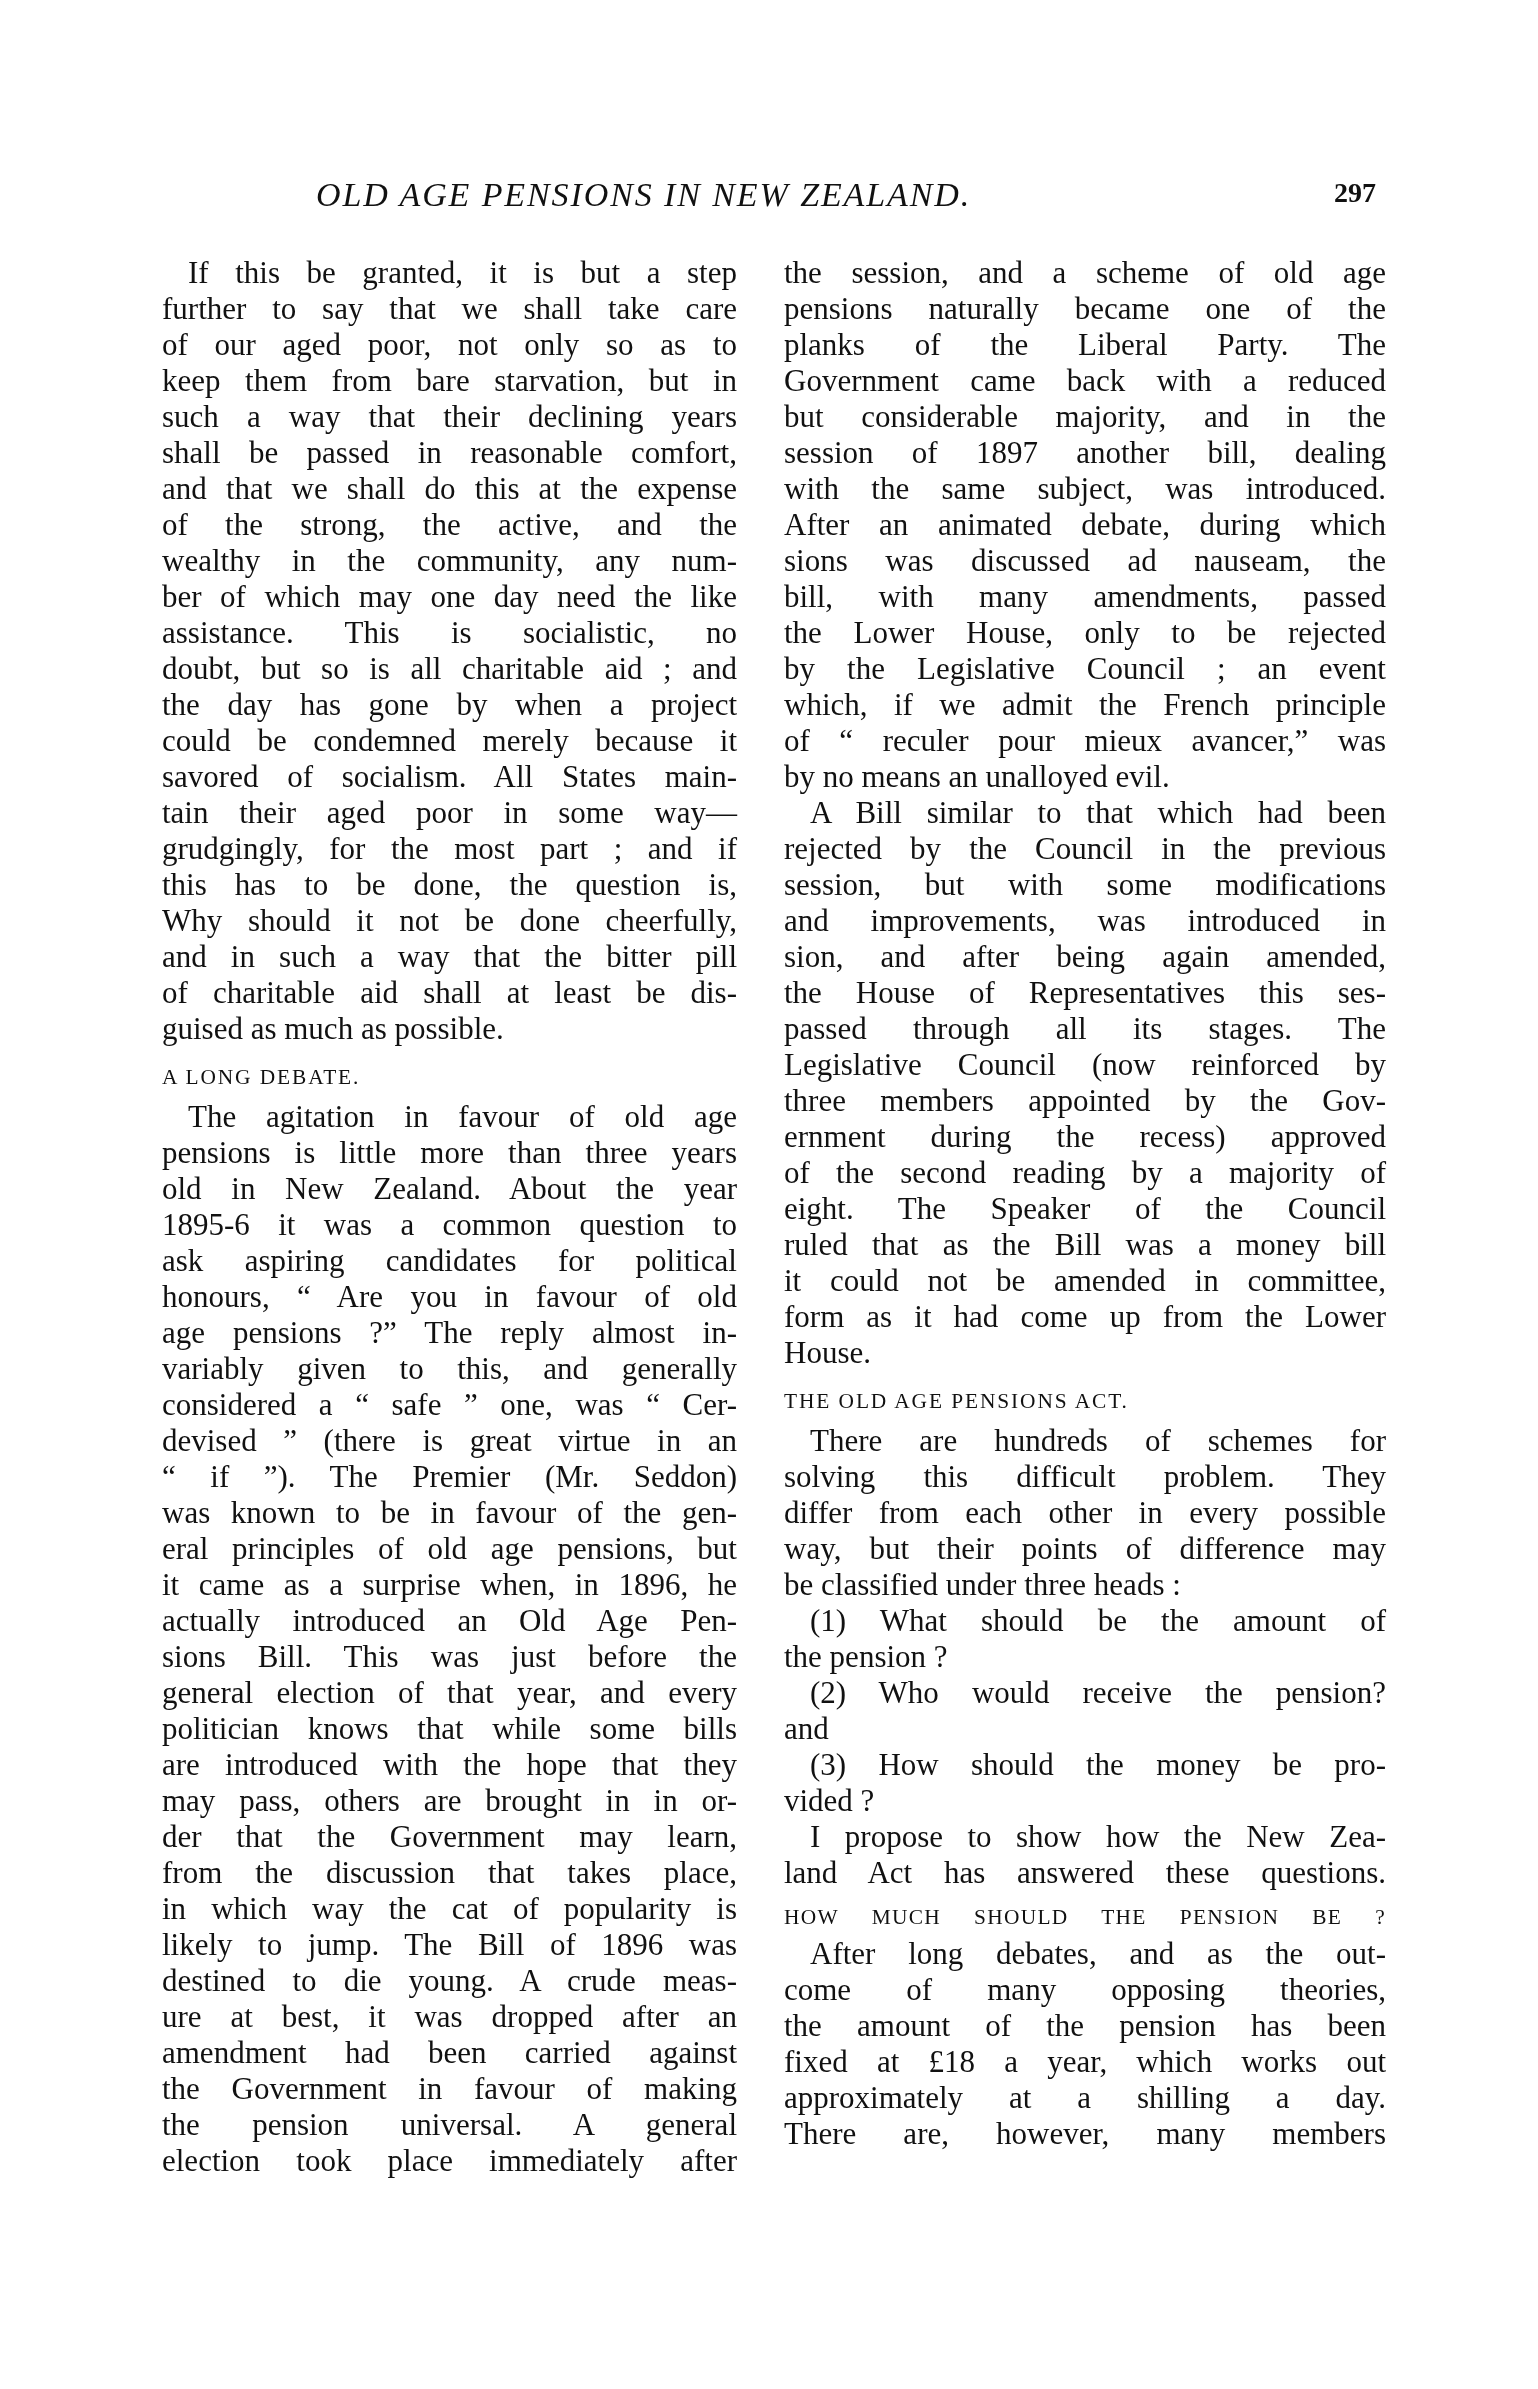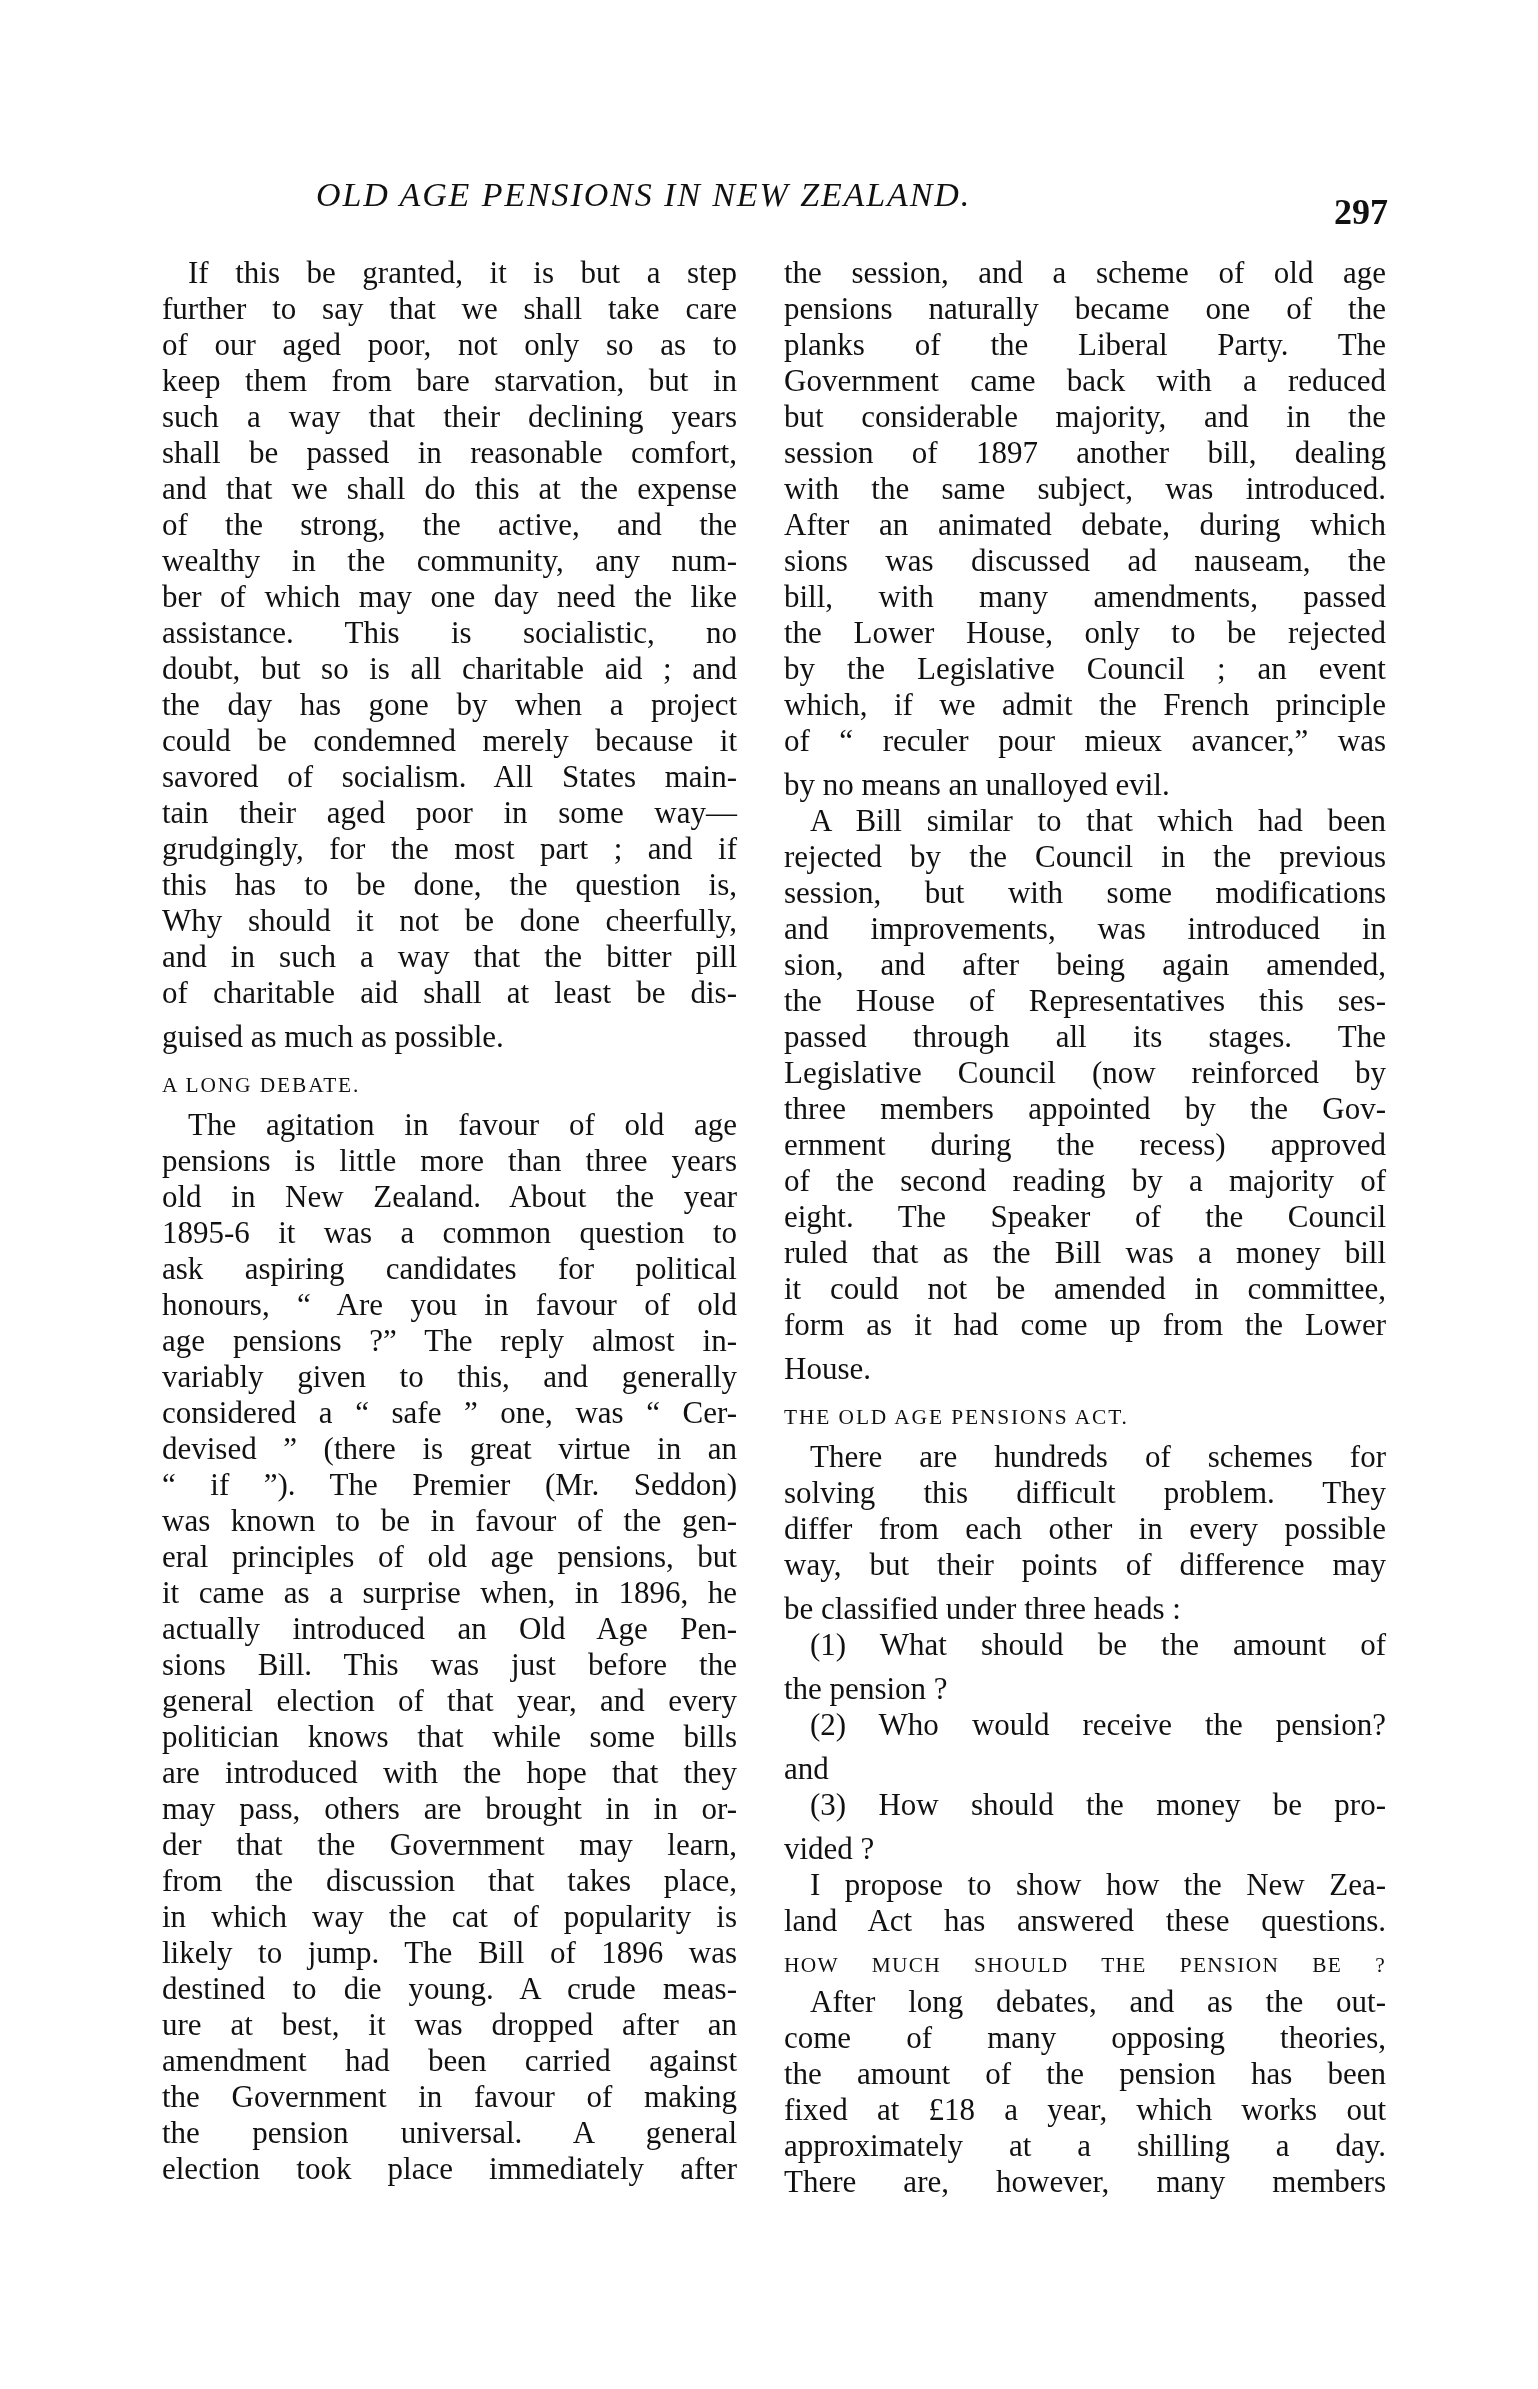--- a/index.html
+++ b/index.html
@@ -5,37 +5,37 @@
   html, body { margin: 0; padding: 0; background: #ffffff; }
   body { width: 1539px; height: 2389px; position: relative; overflow: hidden; color: #111111; }
   .page { position: absolute; left: 0; top: 0; width: 1488px; height: 2389px; background: #ffffff; }
   .running-head {
     position: absolute; left: 316px; top: 174px; width: 836px;
     font-family: "Liberation Serif", "DejaVu Serif", serif;
     font-style: italic; font-size: 34px; letter-spacing: 1.9px; white-space: nowrap;
     line-height: 41px;
   }
   .page-number {
-    position: absolute; left: 1334px; top: 192px; width: 58px;
+    position: absolute; left: 1334px; top: 172px; width: 58px;
     font-family: "Liberation Serif", "DejaVu Serif", serif;
-    font-size: 36px; line-height: 41px; font-weight: bold;
+    font-size: 28px; line-height: 41px; font-weight: bold;
   }
   .column {
     position: absolute;
     font-family: "Liberation Serif", "DejaVu Serif", serif;
     font-size: 31px;
   }
   .col-left  { left: 162px;  top: 255px; width: 575px; }
   .col-right { left: 784px; top: 255px; width: 602px; }
   .line {
     display: block; height: 36px; line-height: 36px;
     text-align: justify; text-align-last: justify; white-space: nowrap;
     overflow: visible;
   }
-  .line.last { text-align-last: left; margin-top: 8px; }
+  .line.last { text-align-last: left; }
   .line.indent { padding-left: 26px; }
   .heading {
     display: block; font-size: 21.4px; letter-spacing: 1.9px;
     height: 52px; line-height: 61px; text-transform: uppercase;
   }
   .heading.tight { height: 45px; line-height: 52px; }
   .heading.full { text-align: justify; text-align-last: justify; letter-spacing: 1.3px; }
 </style>
 </head>
 <body>

